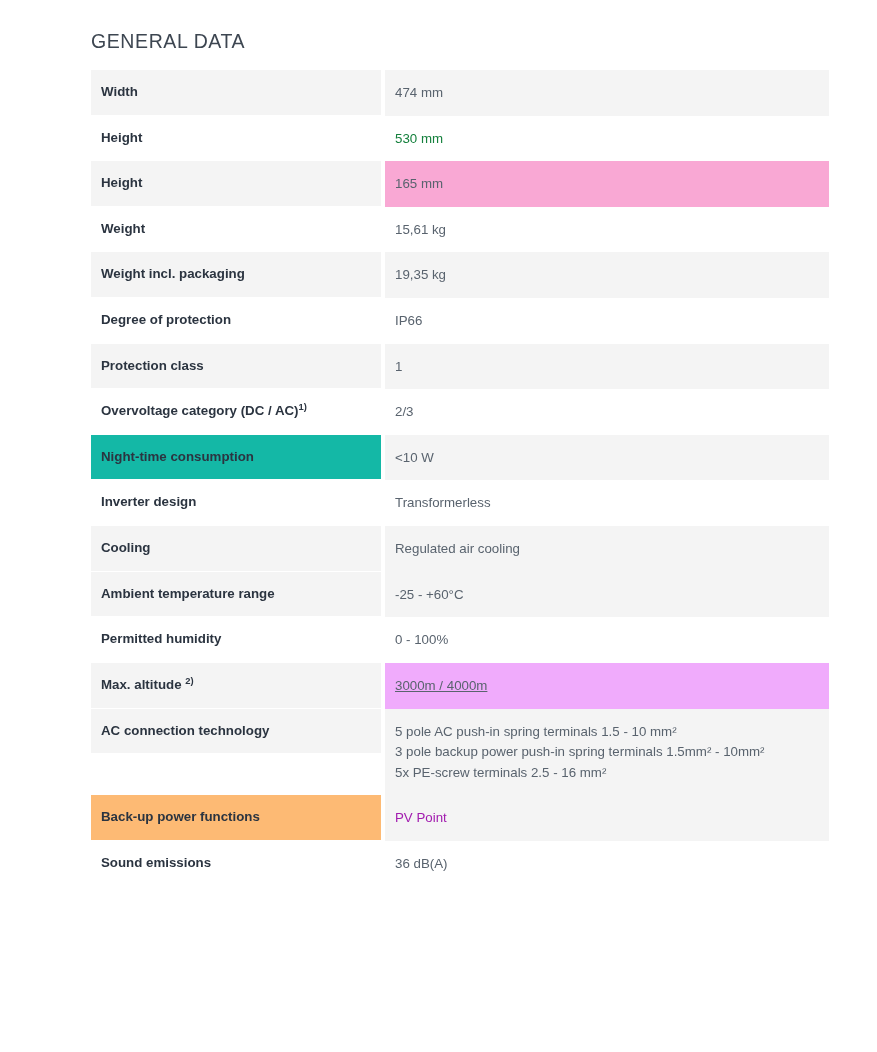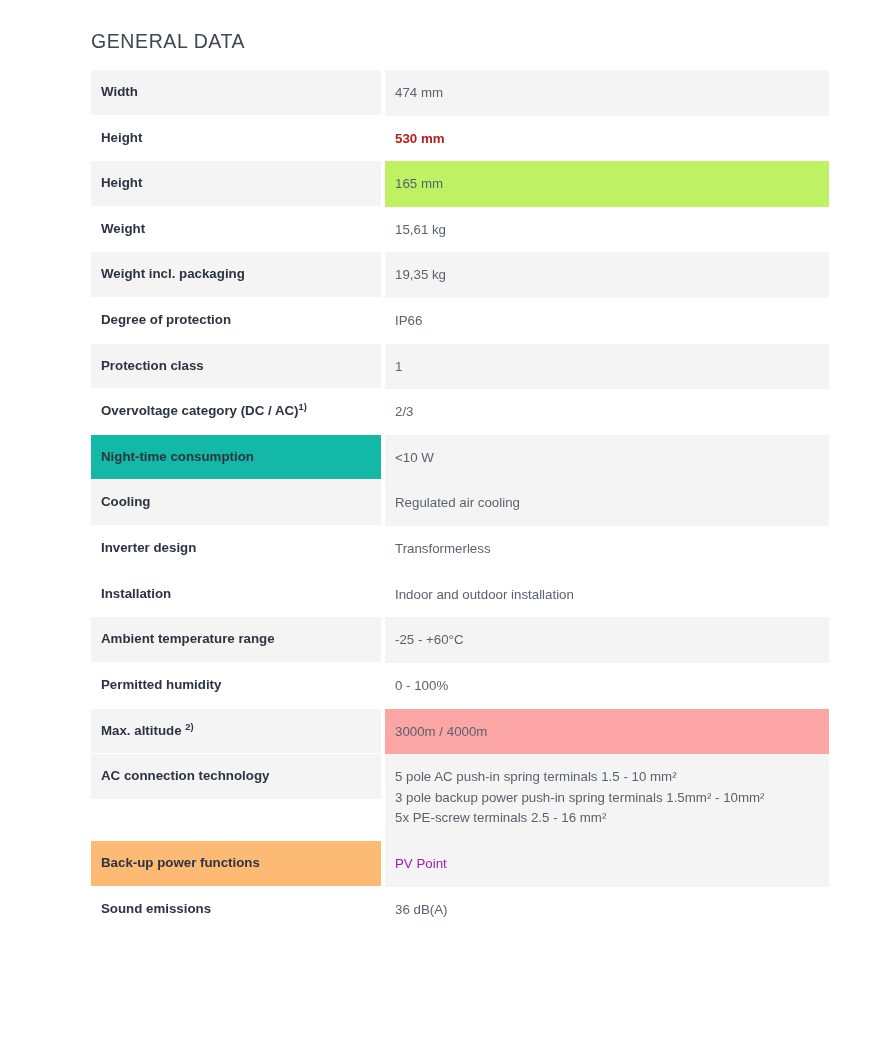--- a/index.html
+++ b/index.html
@@ -96,25 +96,25 @@
   <div class="section-title" style="color: rgb(61, 70, 81);">GENERAL DATA</div>
 
   <div class="spec-table">
 
   <div class="spec-row shaded">
         <div class="cell-label" style="background: rgb(244, 244, 244); color: rgb(43, 52, 64);"><span>Width</span></div>
         <div class="cell-value" style="background: rgb(244, 244, 244); color: rgb(89, 99, 110);"><span>474 mm</span></div>
       </div>
       <div class="spec-row">
         <div class="cell-label" style="color: rgb(43, 52, 64);"><span>Height</span></div>
-        <div class="cell-value" style="color: #b91c1c; font-weight: bold;"><span>530 mm</span></div>
+        <div class="cell-value" style="color: #15803d;"><span>530 mm</span></div>
       </div>
       <div class="spec-row shaded">
         <div class="cell-label" style="background: rgb(244, 244, 244); color: rgb(43, 52, 64);"><span>Height</span></div>
-        <div class="cell-value" style="background: #bef264; color: rgb(89, 99, 110);"><span>165 mm</span></div>
+        <div class="cell-value" style="background: #f9a8d4; color: rgb(89, 99, 110);"><span>165 mm</span></div>
       </div>
       <div class="spec-row">
         <div class="cell-label" style="color: rgb(43, 52, 64);"><span>Weight</span></div>
         <div class="cell-value" style="color: rgb(89, 99, 110);"><span>15,61 kg</span></div>
       </div>
       <div class="spec-row shaded">
         <div class="cell-label" style="background: rgb(244, 244, 244); color: rgb(43, 52, 64);"><span>Weight incl. packaging</span></div>
         <div class="cell-value" style="background: rgb(244, 244, 244); color: rgb(89, 99, 110);"><span>19,35 kg</span></div>
       </div>
       <div class="spec-row">
@@ -126,43 +126,39 @@
         <div class="cell-value" style="background: rgb(244, 244, 244); color: rgb(89, 99, 110);"><span>1</span></div>
       </div>
       <div class="spec-row">
         <div class="cell-label" style="color: rgb(43, 52, 64);"><span>Overvoltage category (DC / AC)</span><sup>1)</sup></div>
         <div class="cell-value" style="color: rgb(89, 99, 110);"><span>2/3</span></div>
       </div>
       <div class="spec-row shaded">
         <div class="cell-label" style="background: #14b8a6; color: rgb(43, 52, 64);"><span>Night-time consumption</span></div>
         <div class="cell-value" style="background: rgb(244, 244, 244); color: rgb(89, 99, 110);"><span>&lt;10 W</span></div>
       </div>
-      <div class="spec-row shaded">
-        <div class="cell-label" style="background: rgb(244, 244, 244); color: rgb(43, 52, 64);"><span>Cooling</span></div>
-        <div class="cell-value" style="background: rgb(244, 244, 244); color: rgb(89, 99, 110);"><span>Regulated air cooling</span></div>
-      </div>
       <div class="spec-row">
         <div class="cell-label" style="color: rgb(43, 52, 64);"><span>Inverter design</span></div>
         <div class="cell-value" style="color: rgb(89, 99, 110);"><span>Transformerless</span></div>
       </div>
-      <div class="spec-row">
-        <div class="cell-label" style="color: rgb(43, 52, 64);"><span>Installation</span></div>
-        <div class="cell-value" style="color: rgb(89, 99, 110);"><span>Indoor and outdoor installation</span></div>
+      <div class="spec-row shaded">
+        <div class="cell-label" style="background: rgb(244, 244, 244); color: rgb(43, 52, 64);"><span>Cooling</span></div>
+        <div class="cell-value" style="background: rgb(244, 244, 244); color: rgb(89, 99, 110);"><span>Regulated air cooling</span></div>
       </div>
       <div class="spec-row shaded">
         <div class="cell-label" style="background: rgb(244, 244, 244); color: rgb(43, 52, 64);"><span>Ambient temperature range</span></div>
         <div class="cell-value" style="background: rgb(244, 244, 244); color: rgb(89, 99, 110);"><span>-25 - +60°C</span></div>
       </div>
       <div class="spec-row">
         <div class="cell-label" style="color: rgb(43, 52, 64);"><span>Permitted humidity</span></div>
         <div class="cell-value" style="color: rgb(89, 99, 110);"><span>0 - 100%</span></div>
       </div>
       <div class="spec-row shaded">
         <div class="cell-label" style="background: rgb(244, 244, 244); color: rgb(43, 52, 64);"><span>Max. altitude </span><sup>2)</sup></div>
-        <div class="cell-value" style="background: #fca5a5; color: rgb(89, 99, 110);"><span>3000m / 4000m</span></div>
+        <div class="cell-value" style="background: #f0abfc; color: rgb(89, 99, 110); text-decoration: underline;"><span>3000m / 4000m</span></div>
       </div>
       <div class="spec-row shaded">
         <div class="cell-label" style="background: rgb(244, 244, 244); color: rgb(43, 52, 64);"><span>AC connection technology</span></div>
         <div class="cell-value" style="background: rgb(244, 244, 244); color: rgb(89, 99, 110);"><span>5 pole AC push-in spring terminals 1.5 - 10 mm²
 3 pole backup power push-in spring terminals 1.5mm² - 10mm²
  5x PE-screw terminals 2.5 - 16 mm²</span></div>
       </div>
       <div class="spec-row shaded">
         <div class="cell-label" style="background: #fdba74; color: rgb(43, 52, 64);"><span>Back-up power functions</span></div>
         <div class="cell-value" style="background: rgb(244, 244, 244); color: #a21caf;"><span>PV Point</span></div>

